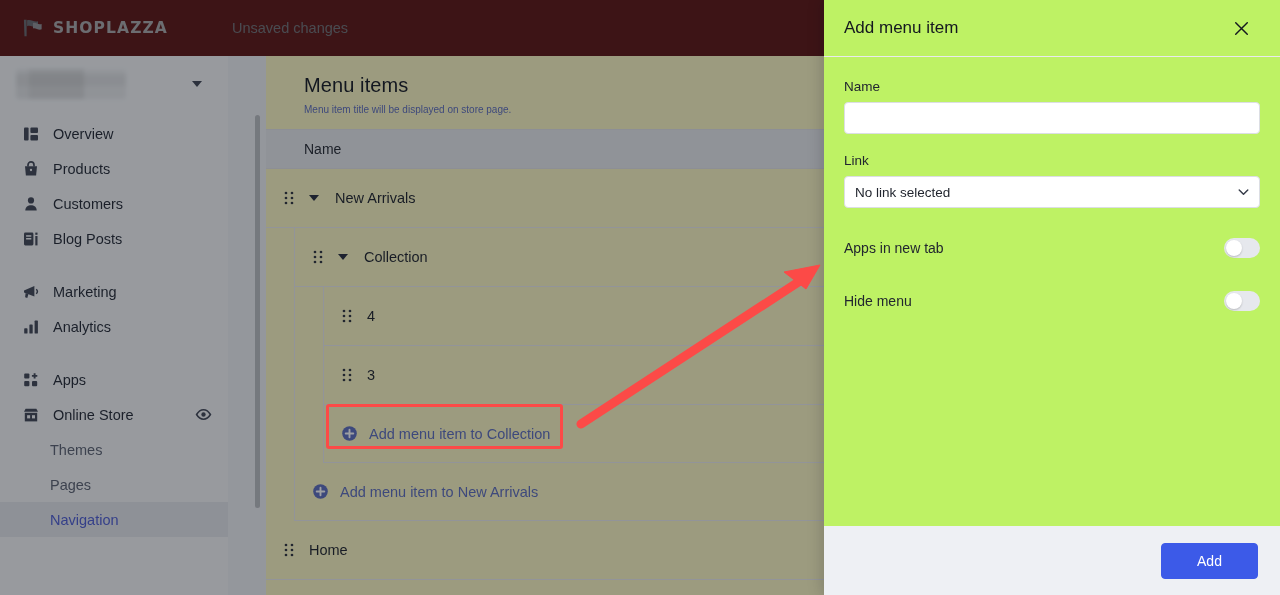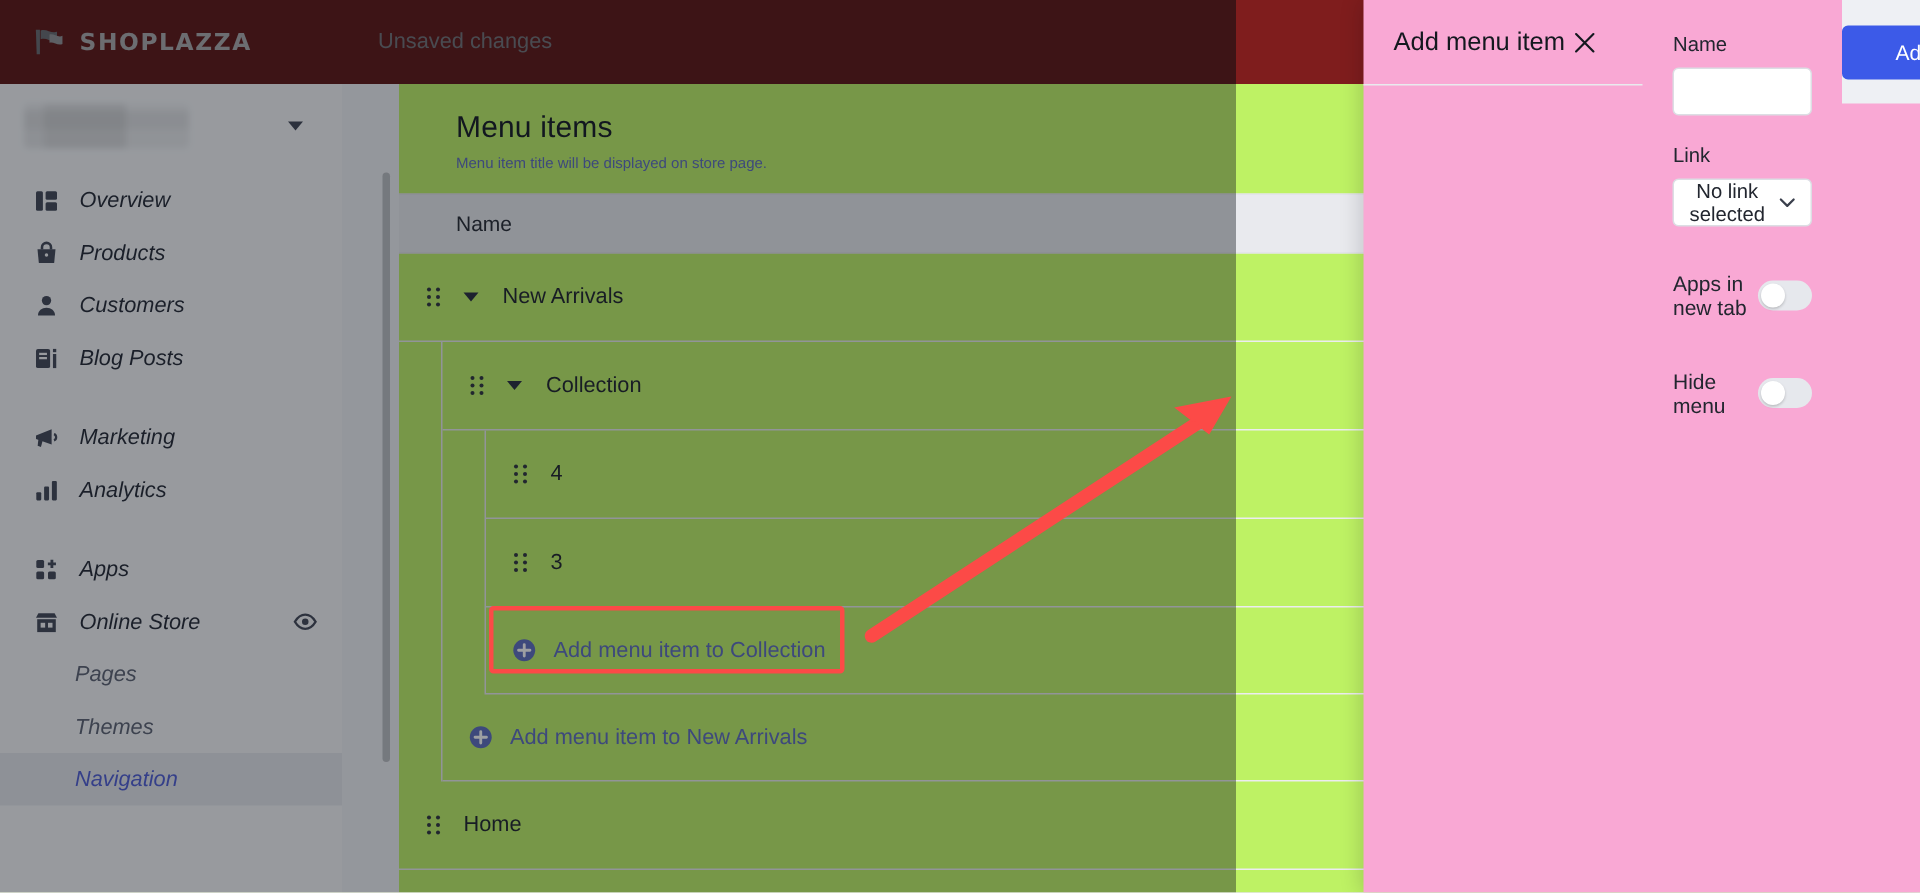--- a/index.html
+++ b/index.html
@@ -22,21 +22,21 @@
     background: #7f1d1d;
     display: flex; align-items: center;
   }
   .brand { display: flex; align-items: center; gap: 9px; padding-left: 22px; width: 218px; }
   .brand-logo { width: 22px; height: 20px; flex: none; }
   .brand-name {
     color: #e8e9ec; font-size: 15.5px; font-weight: 700;
     letter-spacing: 1.1px; font-family: "DejaVu Sans", sans-serif;
   }
   .unsaved {
-    color: #9a9ca3; font-size: 14.5px; margin-left: 34px;
+    color: #9a9ca3; font-size: 14.5px; margin-left: 14px;
   }
 
   
   .sidebar {
     position: absolute; top: 56px; left: 0; width: 228px; height: 539px;
     background: #f6f7f9;
   }
   .store-picker {
     height: 56px; display: flex; align-items: center;
     padding: 0 16px 0 16px; justify-content: space-between;
@@ -51,36 +51,35 @@
   .caret-down {
     width: 0; height: 0; border-left: 5px solid transparent;
     border-right: 5px solid transparent; border-top: 6px solid #3d4251;
     margin-right: 10px;
   }
   .nav { padding-top: 4px; }
   .nav-item {
     height: 35px; display: flex; align-items: center; gap: 13px;
     padding: 0 16px 0 22px; color: #1f2430; font-size: 14.5px;
     position: relative;
-    font-style: italic;
   }
   .nav-item .ico { width: 18px; height: 18px; flex: none; display: block; color: #3f4454; }
   .nav-item.sub { padding-left: 50px; color: #5a6070; height: 35px; }
   .nav-item.active { background: #e5e7ed; color: #4c5bd4; font-weight: 400; }
   .nav-gap { height: 18px; }
   .eye-ico { margin-left: auto; width: 17px; height: 17px; color: #3f4454; }
 
   
   .main {
     position: absolute; top: 56px; left: 228px; right: 0; bottom: 0;
     background: #f0f1f4; overflow: hidden;
   }
   .card {
     position: absolute; top: 0; left: 38px; right: 40px; bottom: 0;
-    background: #bef264;
+    background: #fef9c3;
   }
   .card-head { padding: 18px 38px 14px 38px; }
   .card-title { font-size: 20px; color: #11151f; font-weight: 400; letter-spacing: .1px; }
   .card-sub { font-size: 10px; color: #5b6bbd; margin-top: 7px; }
   .table-head {
     background: #e9eaee; border-top: 1px solid #e3e4e9; border-bottom: 1px solid #e3e4e9;
     height: 40px; display: flex; align-items: center; padding-left: 38px;
     font-size: 14px; color: #22262f;
   }
   .row {
@@ -115,22 +114,22 @@
     position: absolute; top: 0; left: 0; width: 824px; height: 595px;
     background: rgba(22,26,34,0.42); pointer-events: none;
   }
   .dim-topbar {
     position: absolute; top: 0; left: 0; width: 824px; height: 56px;
     background: rgba(0,0,0,0.25);
   }
 
   
   .panel {
-    position: absolute; top: 0; right: 0; width: 371px; height: 595px;
-    background: #f9a8d4; display: flex; flex-direction: row;
+    position: absolute; top: 0; right: 0; width: 456px; height: 595px;
+    background: #bef264; display: flex; flex-direction: column;
     box-shadow: -2px 0 14px rgba(10,12,20,.18);
   }
   .panel-head {
     height: 57px; flex: none; display: flex; align-items: center;
     justify-content: space-between; padding: 0 26px 0 20px;
     border-bottom: 1px solid #e9eaee;
   }
   .panel-title { font-size: 17px; color: #14181f; }
   .close-btn {
     width: 26px; height: 26px; display: flex; align-items: center;
@@ -294,24 +293,24 @@
             <rect x="10" y="9.2" width="3" height="3.2" fill="#f6f7f9"></rect>
           </svg>
           <span>Online Store</span>
           <svg class="eye-ico" viewBox="0 0 18 18">
             <path d="M1.7 9 C3.9 5.3 6.3 4 9 4 s5.1 1.3 7.3 5 C14.1 12.7 11.7 14 9 14 S3.9 12.7 1.7 9 Z" fill="none" stroke="currentColor" stroke-width="1.7"></path>
             <circle cx="9" cy="9" r="2.3" fill="currentColor"></circle>
           </svg>
         </div>
 
         <div class="nav-item sub">
+          <span>Themes</span>
+        </div>
+        <div class="nav-item sub">
           <span>Pages</span>
-        </div>
-        <div class="nav-item sub">
-          <span>Themes</span>
         </div>
         <div class="nav-item sub active">
           <span>Navigation</span>
         </div>
 
       </div>
     </div>
 
     <div class="main">
       <div class="card">

